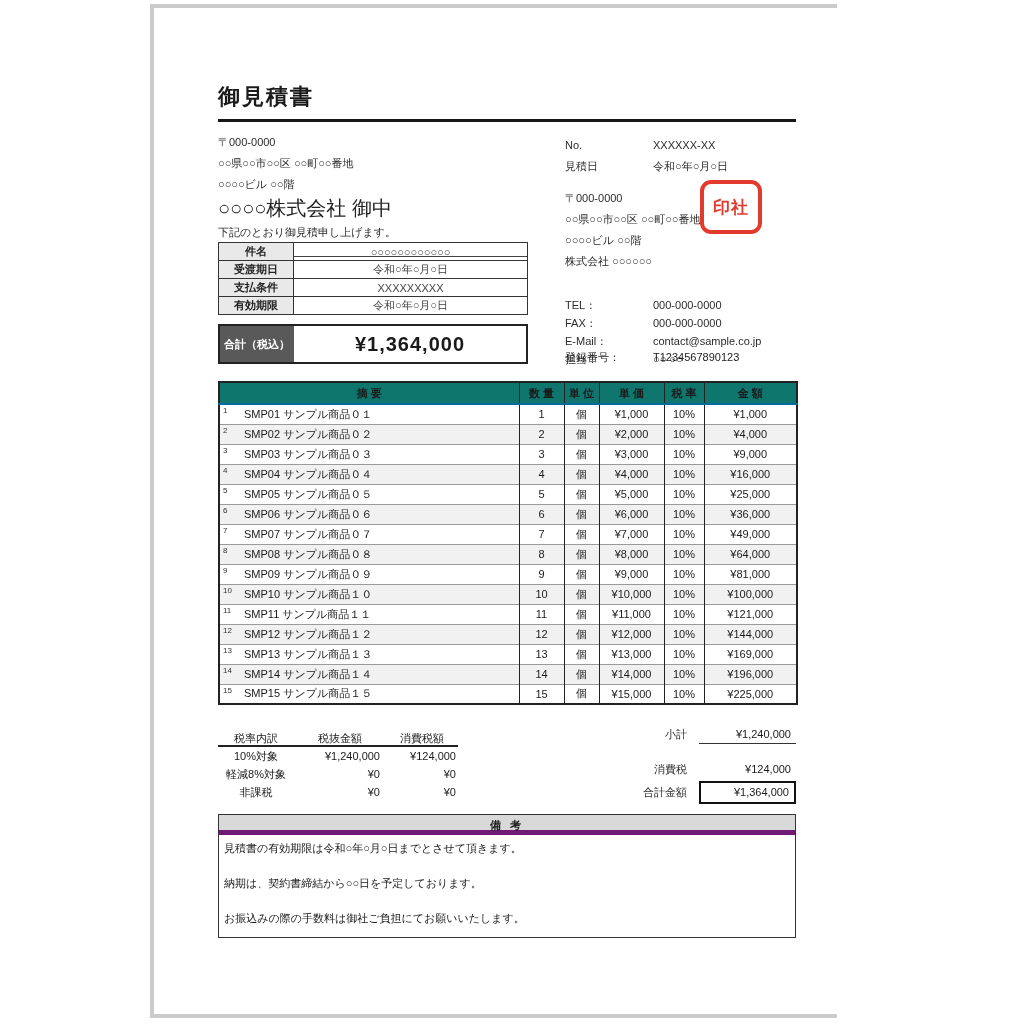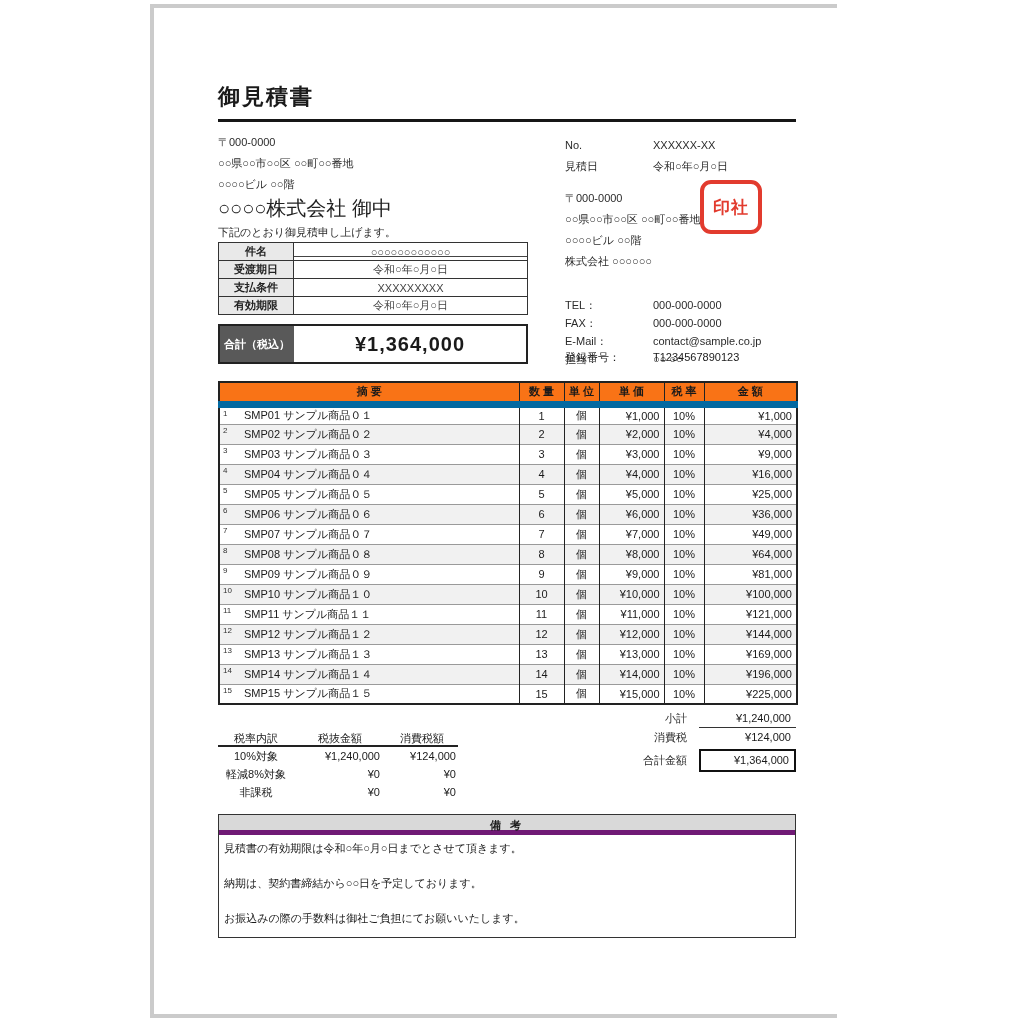--- a/index.html
+++ b/index.html
@@ -49,33 +49,33 @@
   
   .total-box { left:64px; top:316px; width:310px; height:40px; border:2px solid #222; display:flex; }
   .total-box .t-label { width:74px; background:#595959; color:#fff; font-size:11px; font-weight:bold;
                         display:flex; align-items:center; justify-content:center; line-height:14px; }
   .total-box .t-value { flex:1; display:flex; align-items:center; justify-content:center;
                         font-size:20px; font-weight:bold; letter-spacing:1px; }
 
   
   .items { left:64px; top:373px; }
   .items table { border-collapse:collapse; width:578px; table-layout:fixed; border:2px solid #222; }
-  .items th { background:#f97316; font-size:11px; font-weight:bold; height:22px;
-              border-left:1px solid #222; border-right:1px solid #222; border-bottom:7px solid #0369a1; }
+  .items th { background:#0f766e; font-size:11px; font-weight:bold; height:22px;
+              border-left:1px solid #222; border-right:1px solid #222; border-bottom:2px solid #0369a1; }
   .items td { font-size:11px; height:20px; border-left:1px solid #222; border-right:1px solid #222; padding:0 4px; }
   .items tbody tr + tr td { border-top:1px solid #9a9a9a; }
   .items tbody tr.shade { background:#f1f1f1; }
   .items td.c { text-align:center; }
-  .items td.r { text-align:right; }
+  .items td.r { text-align:center; }
   .items td.desc { position:relative; padding-left:24px; }
   .items .row-no { position:absolute; left:3px; top:1px; font-size:8px; color:#333; }
 
   
   .totals { left:345px; top:701px; width:297px; font-size:11px; }
-  .tot-row { display:flex; align-items:center; height:19px; }
+  .tot-row { display:flex; align-items:center; height:19px;margin-top:16px; }
   .tot-row .tl { flex:1; text-align:right; padding-right:12px; color:#2b2b2b; }
   .tot-row .tv { width:97px; text-align:right; padding-right:5px; height:100%; line-height:19px; }
   .tot-row.sub .tv { border-bottom:1px solid #333; }
   .tot-row.grand { height:23px; margin-top:2px; }
   .tot-row.grand .tv { border:2px solid #111; line-height:19px; height:23px; }
 
   
   .taxbd { left:64px; top:722px; width:240px; font-size:11px; }
   .tb-head { display:flex; height:17px; line-height:17px; border-bottom:2px solid #222; }
   .tb-row { display:flex; height:18px; line-height:18px; }

